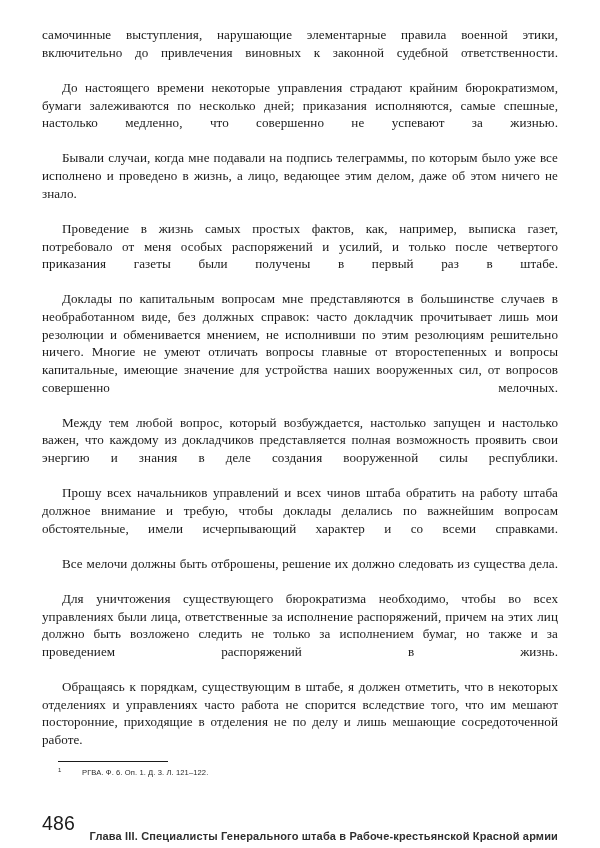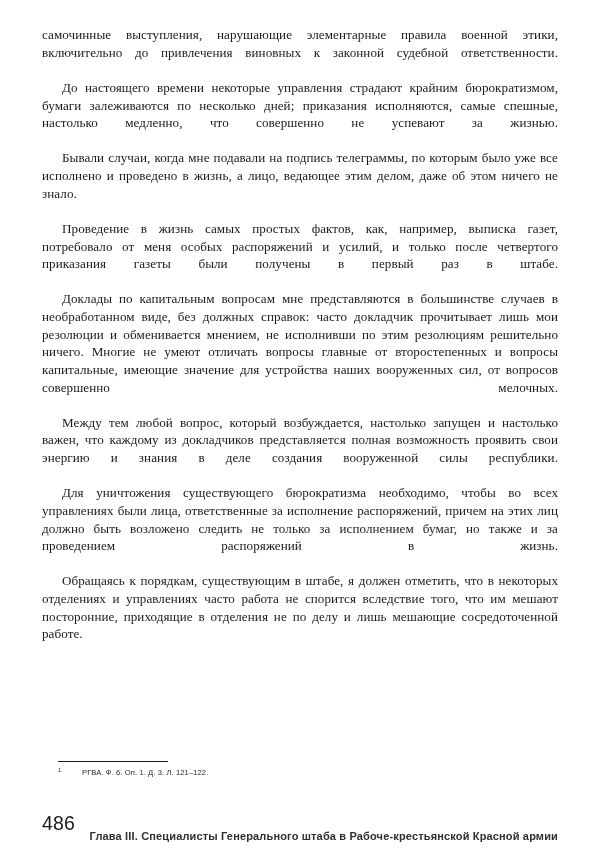--- a/index.html
+++ b/index.html
@@ -122,20 +122,22 @@
 <div class="page">
 
   <div class="textblock">
 
     <p class="para no-indent">самочинные выступления, нарушающие элементарные правила военной этики, включительно до привлечения виновных к законной судебной ответственности.</p>
     <p class="para">До настоящего времени некоторые управления страдают крайним бюрократизмом, бумаги залеживаются по несколько дней; приказания исполняются, самые спешные, настолько медленно, что совершенно не успевают за жизнью.</p>
     <p class="para">Бывали случаи, когда мне подавали на подпись телеграммы, по которым было уже все исполнено и проведено в жизнь, а лицо, ведающее этим делом, даже об этом ничего не знало.</p>
     <p class="para">Проведение в жизнь самых простых фактов, как, например, выписка газет, потребовало от меня особых распоряжений и усилий, и только после четвертого приказания газеты были получены в первый раз в штабе.</p>
     <p class="para">Доклады по капитальным вопросам мне представляются в большинстве случаев в необработанном виде, без должных справок: часто докладчик прочитывает лишь мои резолюции и обменивается мнением, не исполнивши по этим резолюциям решительно ничего. Многие не умеют отличать вопросы главные от второстепенных и вопросы капитальные, имеющие значение для устройства наших вооруженных сил, от вопросов совершенно мелочных.</p>
     <p class="para">Между тем любой вопрос, который возбуждается, настолько запущен и настолько важен, что каждому из докладчиков представляется полная возможность проявить свои энергию и знания в деле создания вооруженной силы республики.</p>
+    <p class="para">Прошу всех начальников управлений и всех чинов штаба обратить на работу штаба должное внимание и требую, чтобы доклады делались по важнейшим вопросам обстоятельные, имели исчерпывающий характер и со всеми справками.</p>
+    <p class="para">Все мелочи должны быть отброшены, решение их должно следовать из существа дела.</p>
     <p class="para">Для уничтожения существующего бюрократизма необходимо, чтобы во всех управлениях были лица, ответственные за исполнение распоряжений, причем на этих лиц должно быть возложено следить не только за исполнением бумаг, но также и за проведением распоряжений в жизнь.</p>
     <p class="para">Обращаясь к порядкам, существующим в штабе, я должен отметить, что в некоторых отделениях и управлениях часто работа не спорится вследствие того, что им мешают посторонние, приходящие в отделения не по делу и лишь мешающие сосредоточенной работе.</p>
 
   </div>
 
   <div class="footnote-zone">
     <div class="footnote-rule"></div>
     <div class="footnote"><span class="fn-marker">1</span><span>РГВА. Ф. 6. Оп. 1. Д. 3. Л. 121–122.</span></div>
   </div>
 

